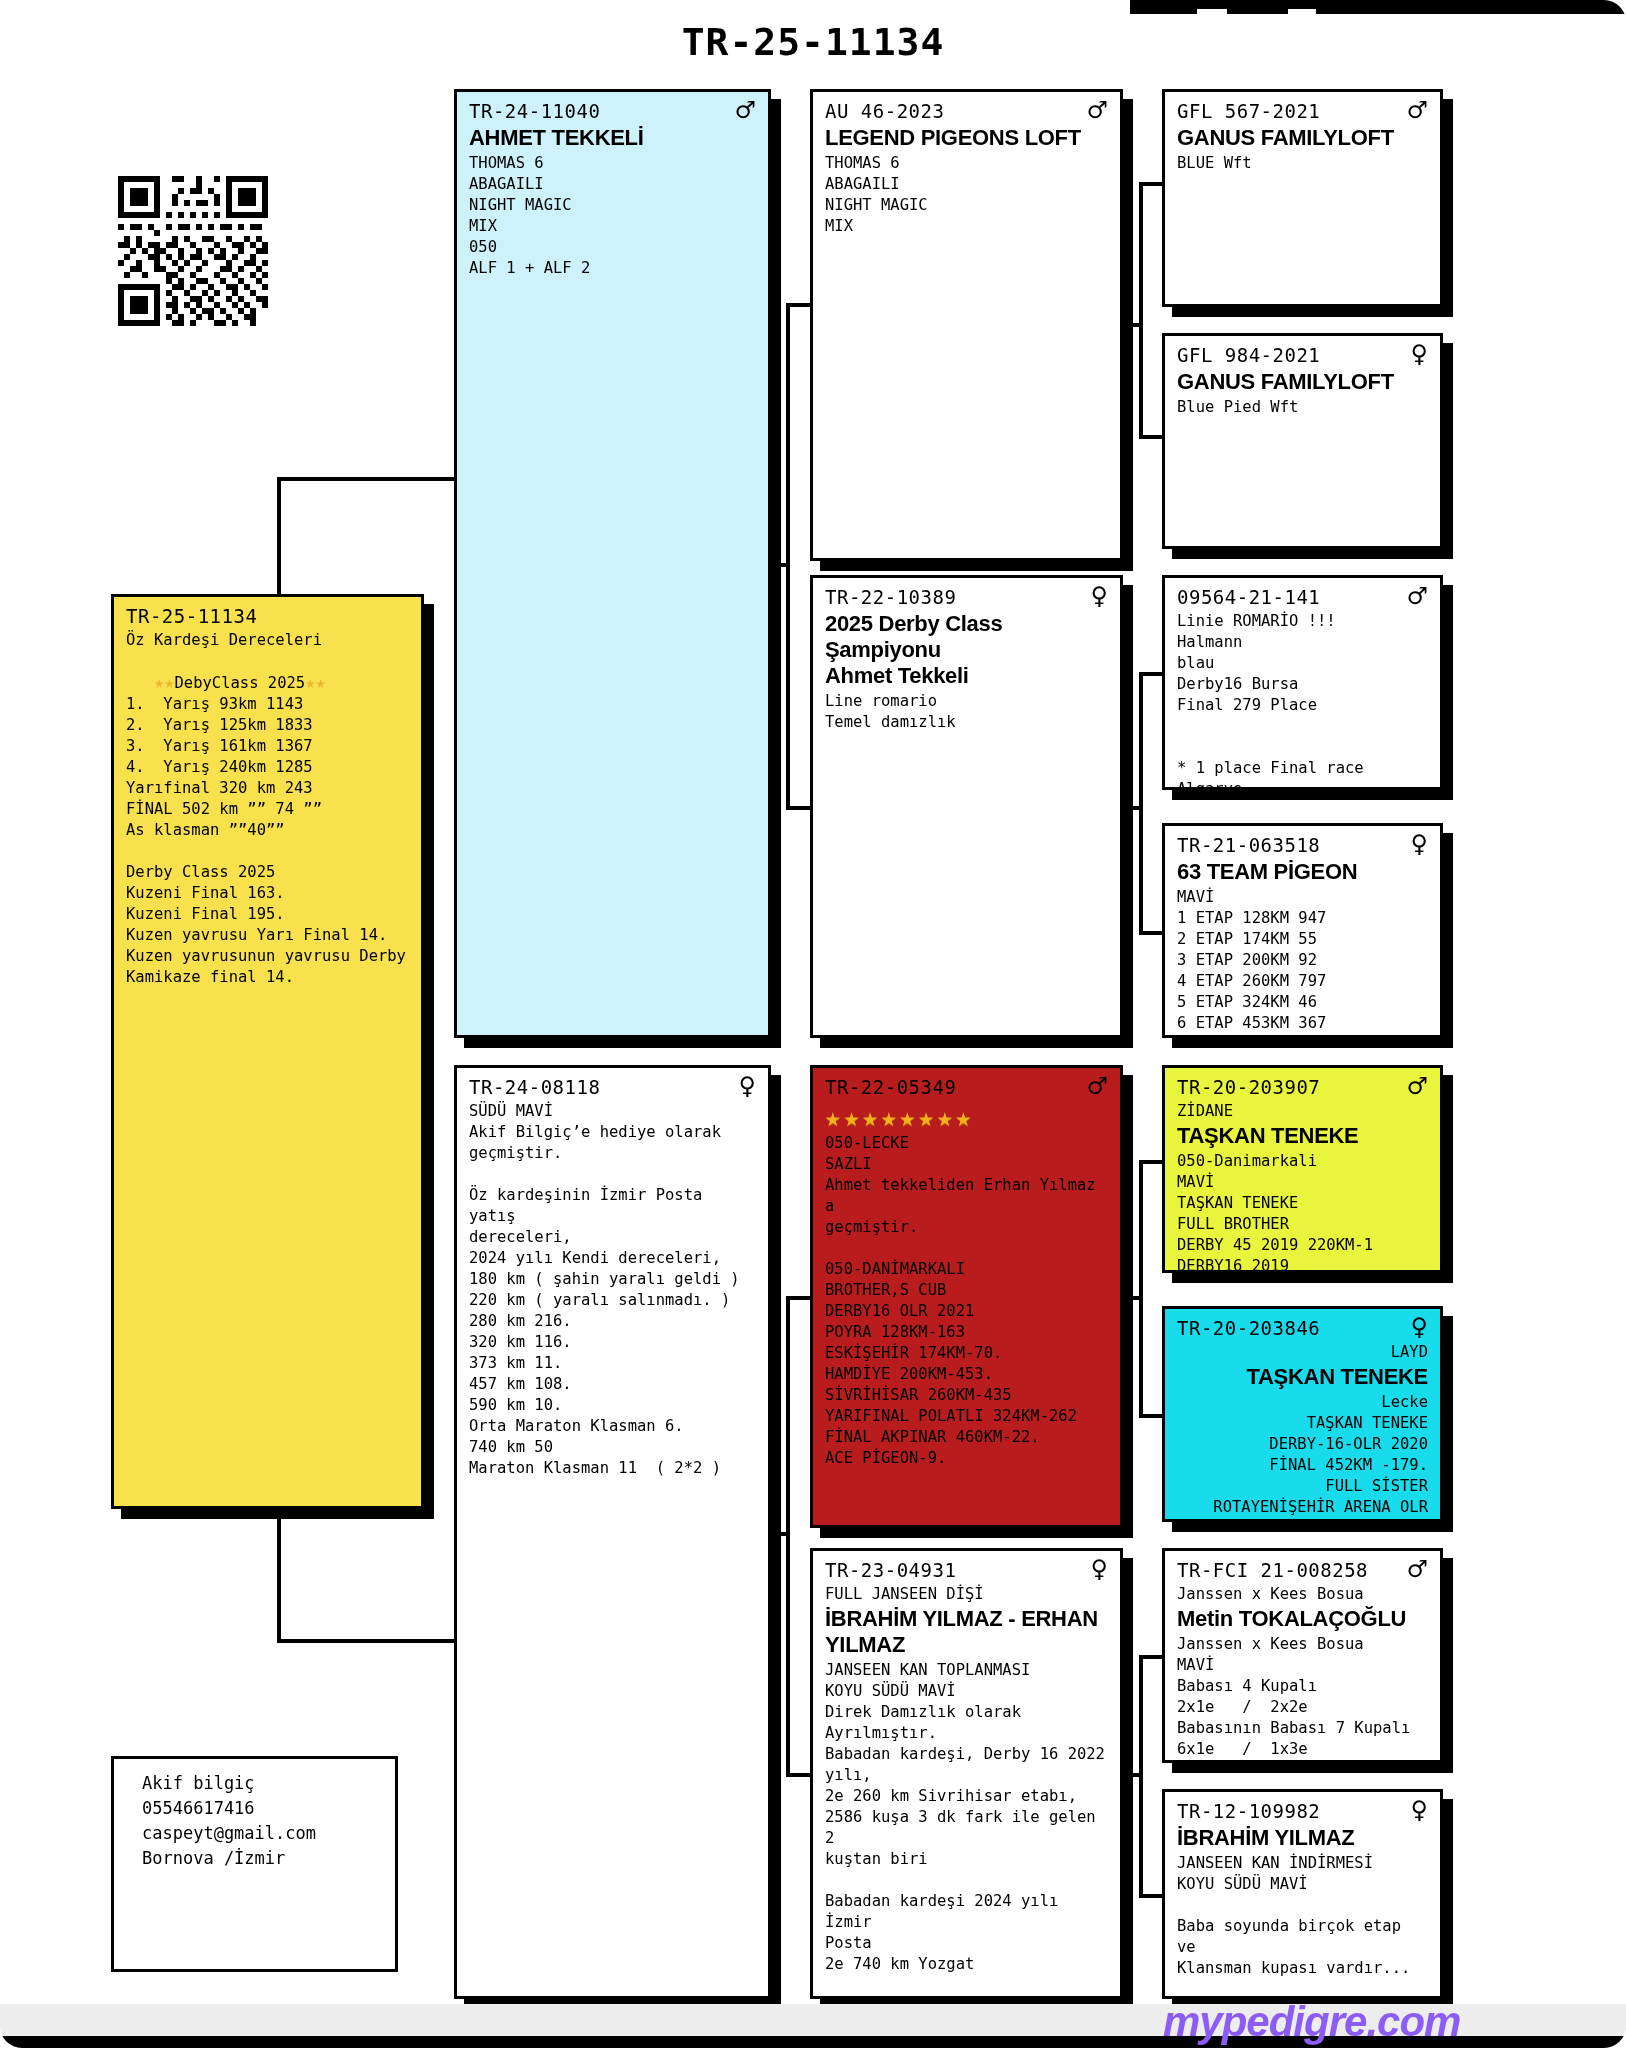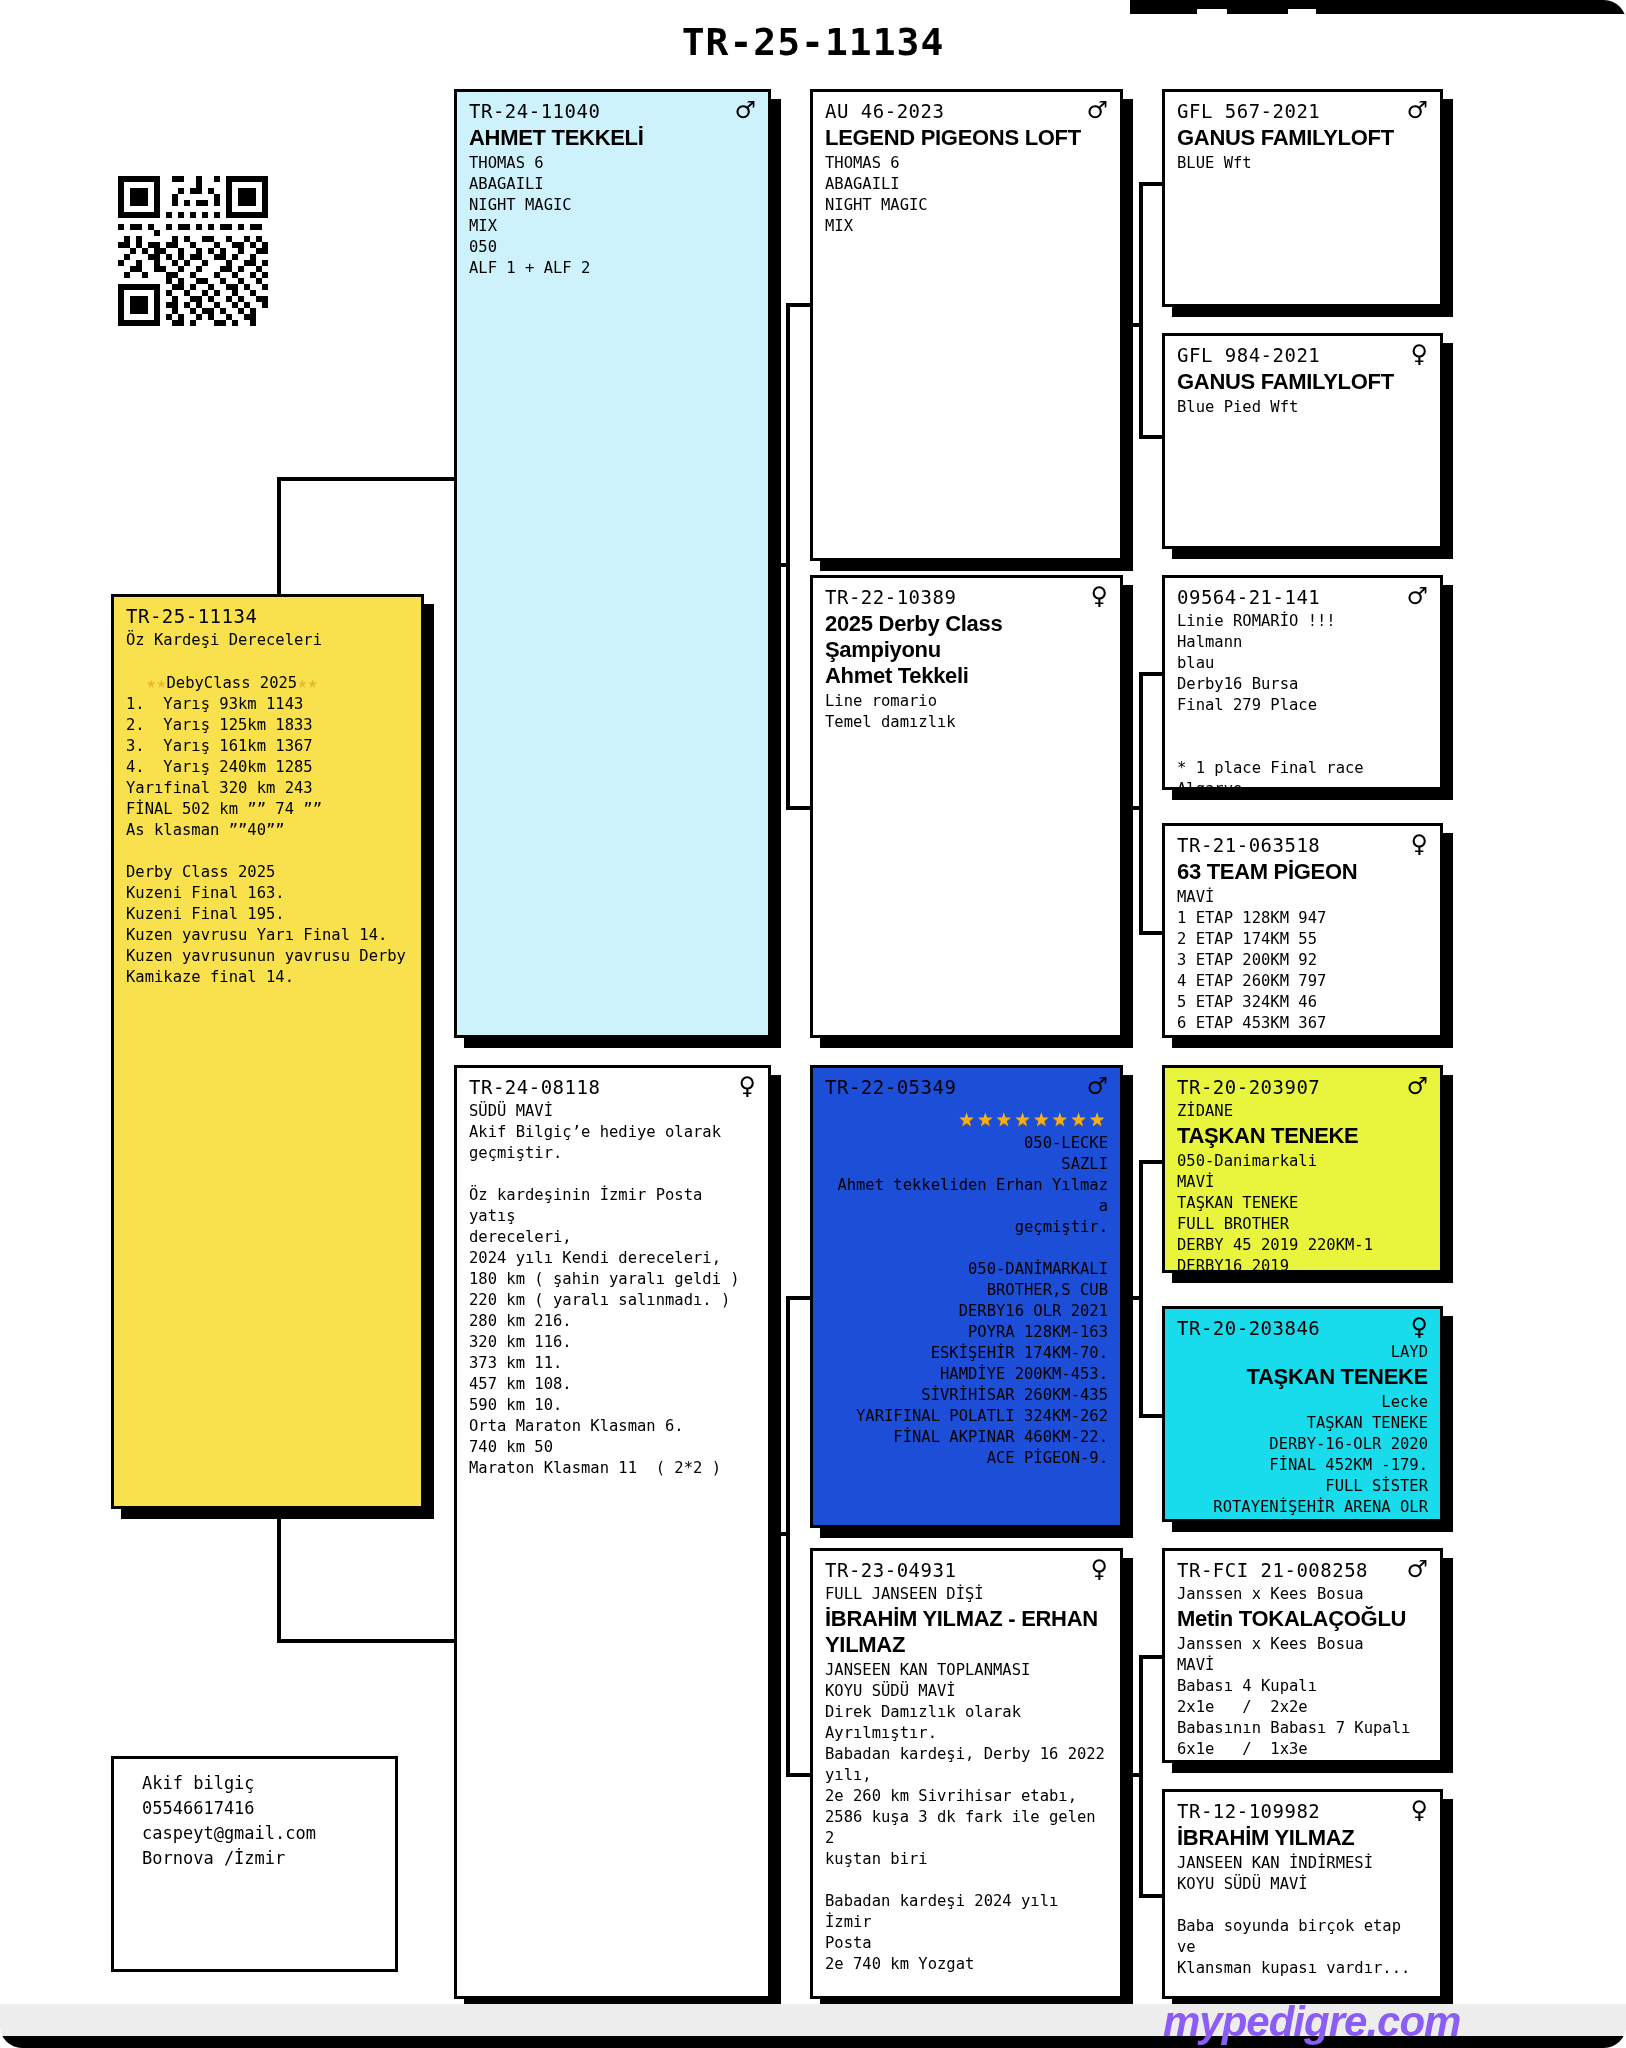--- a/index.html
+++ b/index.html
@@ -9,26 +9,26 @@
          font-family:"DejaVu Sans Mono", monospace;font-size:38px;font-weight:bold;letter-spacing:1px;}
   .box{position:absolute;box-sizing:border-box;border:3px solid #000;background:#fff;
        box-shadow:10px 10px 0 0 #000;padding:8px 12px;overflow:hidden;z-index:2;}
   .ring-row{display:flex;justify-content:space-between;align-items:flex-start;margin-bottom:3px;}
   .ring{font-size:19px;letter-spacing:0.5px;white-space:nowrap;}
   .sex{font-size:24px;line-height:20px;font-family:"DejaVu Sans", sans-serif;}
   .name{font-family:"Liberation Sans","DejaVu Sans",sans-serif;font-weight:bold;font-size:22px;
         line-height:26px;white-space:pre-wrap;margin:1px 0 2px 0;letter-spacing:-0.3px;}
   .pre,.body{font-size:15.5px;line-height:21px;white-space:pre-wrap;}
   .stars-row{font-size:26px;line-height:32px;color:#f2b01e;text-shadow:0 1px 0 #c07c00;letter-spacing:3px;white-space:nowrap;}
-  .starline{font-size:15.5px;line-height:21px;margin-left:20px;white-space:nowrap;}
+  .starline{font-size:15.5px;line-height:21px;margin-left:28px;white-space:nowrap;}
   .starline .gold{color:#e9b834;font-size:17px;}
   .line{position:absolute;background:#000;z-index:1;}
   .c-yellow{background:#f8e14d;}
   .c-blue{background:#cdf2fb;}
-  .c-mint{background:#1d4ed8;text-align:right;}
+  .c-mint{background:#b91c1c;}
   .c-chartreuse{background:#e9f53d;}
   .c-cyan{background:#18dcec;text-align:right;}
   .contact{position:absolute;box-sizing:border-box;border:3px solid #000;background:#fff;
            padding:12px 28px;font-size:17px;line-height:25px;white-space:pre-wrap;z-index:2;}
   .gray-strip{position:absolute;left:0;top:2004px;width:1626px;height:34px;background:#ededed;z-index:3;}
   .bottom-bar{position:absolute;left:0;top:2036px;width:1626px;height:12px;background:#000;z-index:4;}
   .watermark{position:absolute;left:1163px;top:1998px;z-index:5;
              font-family:"Liberation Sans","DejaVu Sans",sans-serif;font-weight:900;font-style:italic;
              font-size:42px;letter-spacing:-1px;color:#8b5cf6;}
   .topbar{position:absolute;left:1130px;top:0;width:496px;height:14px;background:#000;z-index:5;}

